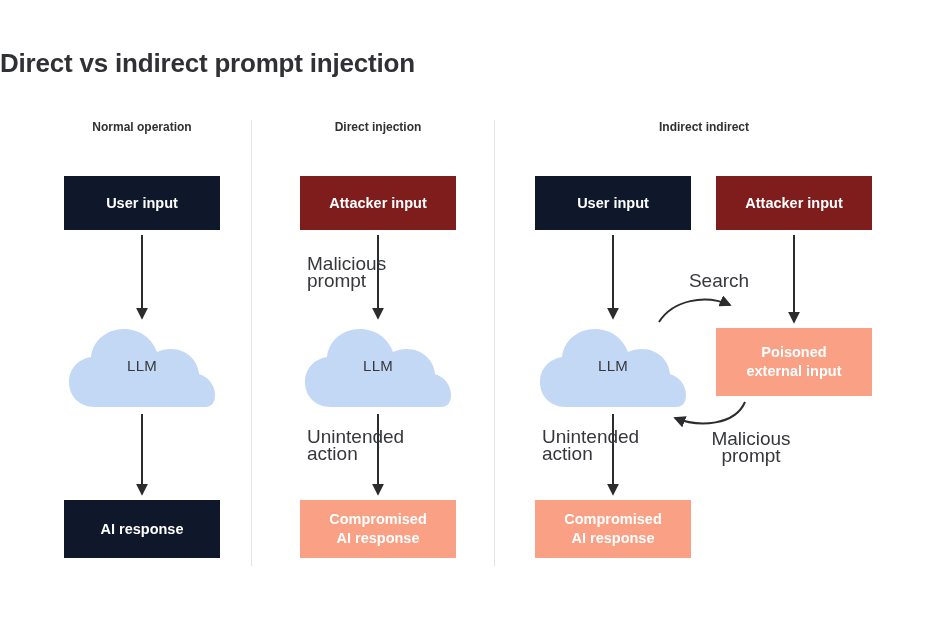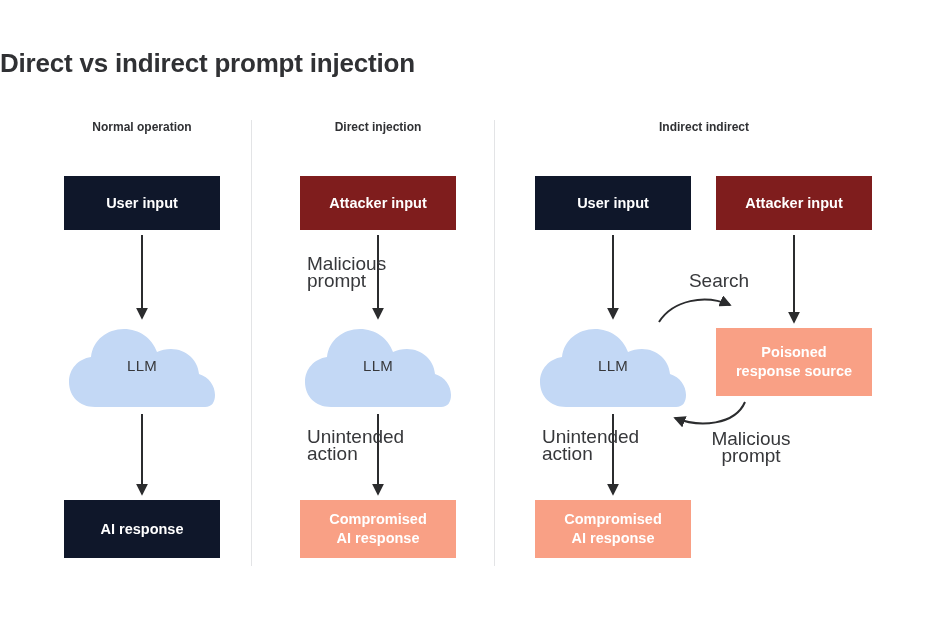--- a/index.html
+++ b/index.html
@@ -230,21 +230,21 @@
       <path d="M 28 80 C 12 80 2 69 2 55 C 2 42 11 32 24 30 C 26 13 40 2 57 2
                C 72 2 85 11 90 25 C 94 23 99 22 104 22 C 119 22 131 33 132 47
                C 142 50 148 59 148 68 C 148 75 145 80 138 80 Z" fill="#C3D8F5"></path>
     </svg>
     <div class="cloud-label">LLM</div>
   </div>
 
   <div class="abs node-box box-salmon" id="box-poisoned-3">
     <div>
       <div>Poisoned</div>
-      <div>response source</div>
+      <div>external input</div>
     </div>
   </div>
 
   <div class="abs edge-label" id="label-unintended-3">
     <div>Unintended</div>
     <div>action</div>
   </div>
 
   <div class="abs edge-label" id="label-malicious-3">
     <div>Malicious</div>

